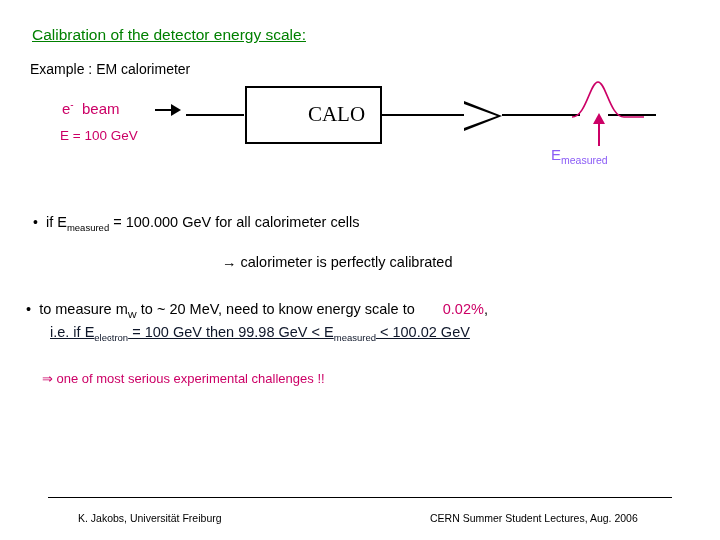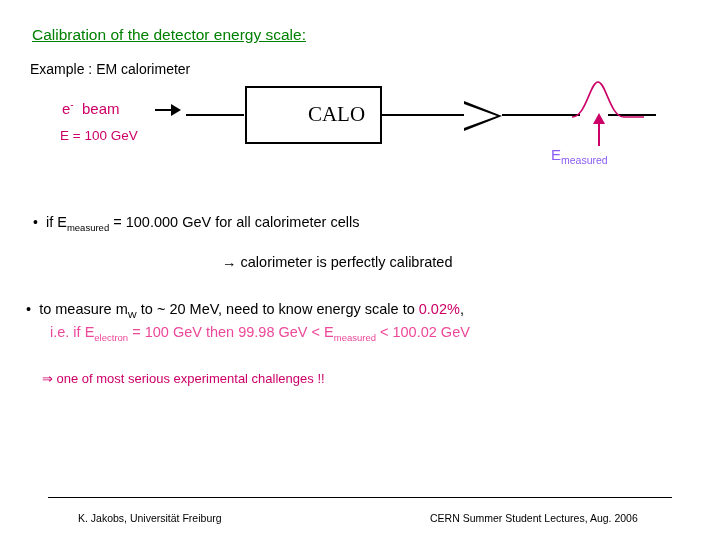--- a/index.html
+++ b/index.html
@@ -235,25 +235,27 @@
     top: 301px;
     font-size: 14.5px;
     color: #000;
     white-space: nowrap;
   }
   .bullet2b {
     position: absolute;
     left: 50px;
     top: 324px;
     font-size: 14.5px;
-    color: #ec4899;
-    white-space: nowrap;
+    color: #0f172a;
+    white-space: nowrap;
+    text-decoration: underline;
   }
   .pct {
     color: #cc0066;
+    margin-left: 24px;
   }
   .bullet3 {
     position: absolute;
     left: 42px;
     top: 371px;
     font-size: 13px;
     color: #cc0066;
     white-space: nowrap;
   }
 

